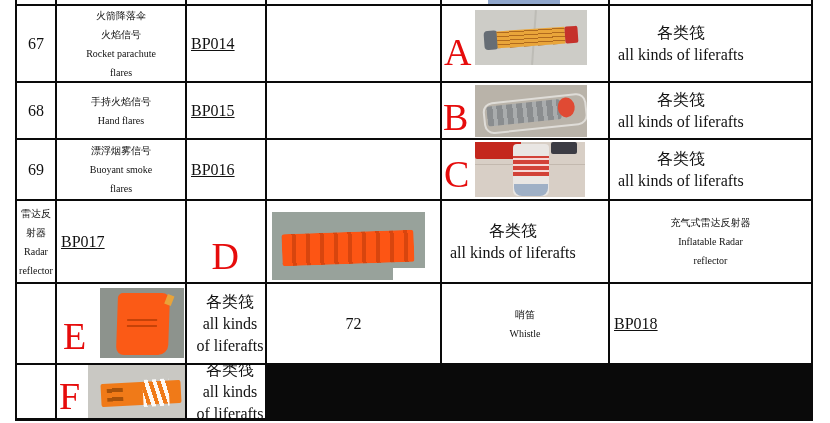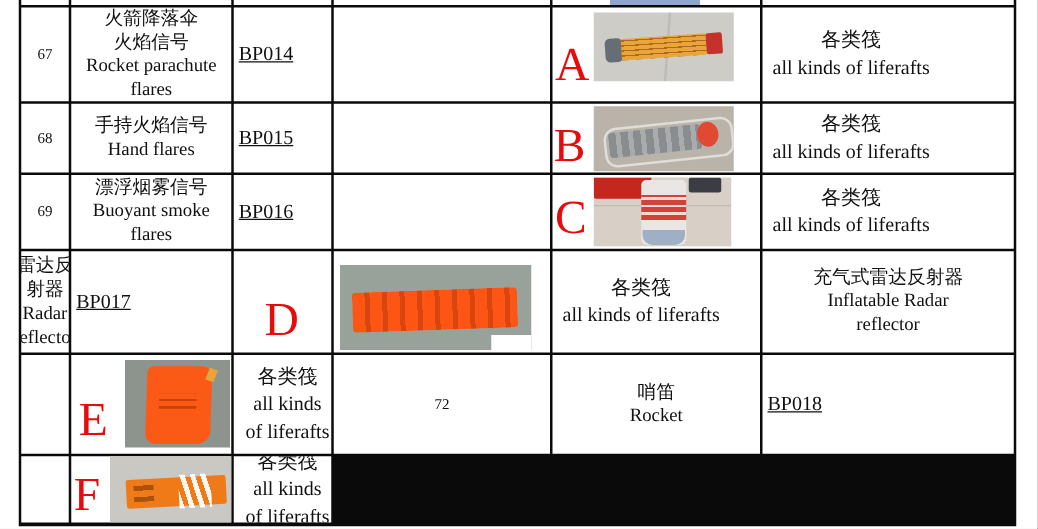--- a/index.html
+++ b/index.html
@@ -6,22 +6,22 @@
   .stage{position:relative;width:830px;height:423px;background:#fff;overflow:hidden;
          font-family:"Liberation Serif","DejaVu Serif",serif;color:#111;}
   
   .sheet{position:absolute;left:15px;top:0;width:798px;height:421px;background:#0a0a0a;
          display:grid;box-sizing:border-box;
          grid-template-columns:38px 128px 78px 173px 166px 201px;
          grid-template-rows:4px 75px 55px 59px 81px 79px 53px;
          gap:2px;padding:0 2px 3px 2px;}
   .c{background:#fff;position:relative;display:flex;align-items:center;justify-content:center;
      box-sizing:border-box;overflow:hidden;}
-  .num{font-size:12px;}
-  .name{font-size:15px;line-height:19px;text-align:center;white-space:pre-line;}
+  .num{font-size:16px;}
+  .name{font-size:10px;line-height:19px;text-align:center;white-space:pre-line;}
   .code{justify-content:flex-start;padding-left:4px;font-size:16px;text-decoration:underline;}
   .app{justify-content:flex-start;padding-left:8px;font-size:16px;line-height:22px;
        text-align:center;white-space:pre-line;}
   .blank{}
   .letter{position:absolute;font-family:"Liberation Serif",serif;font-size:38px;line-height:1;
           color:#e60c0c;font-weight:400;}
   .lA{left:2px;bottom:10px;} .lB{left:1px;bottom:2px;} .lC{left:2px;bottom:6px;}
   .lD{right:26px;bottom:7px;} .lE{left:6px;bottom:8px;} .lF{left:2px;bottom:3px;}
   
   .photo{position:absolute;overflow:hidden;}
@@ -168,21 +168,21 @@
           <i class="txt"></i>
           <i class="tab"></i>
         </i>
       </span>
     </div>
     <div class="c app">各类筏
 all kinds of liferafts</div>
 
     <div class="c num">72</div>
     <div class="c name">哨笛
-Rocket</div>
+Whistle</div>
     <div class="c code">BP018</div>
     <div class="c blank"></div>
     <div class="c">
       <span class="letter lF">F</span>
       <span class="photo pF">
         <i class="whistle">
           <i class="slots"></i>
           <i class="cord"></i>
         </i>
       </span>

